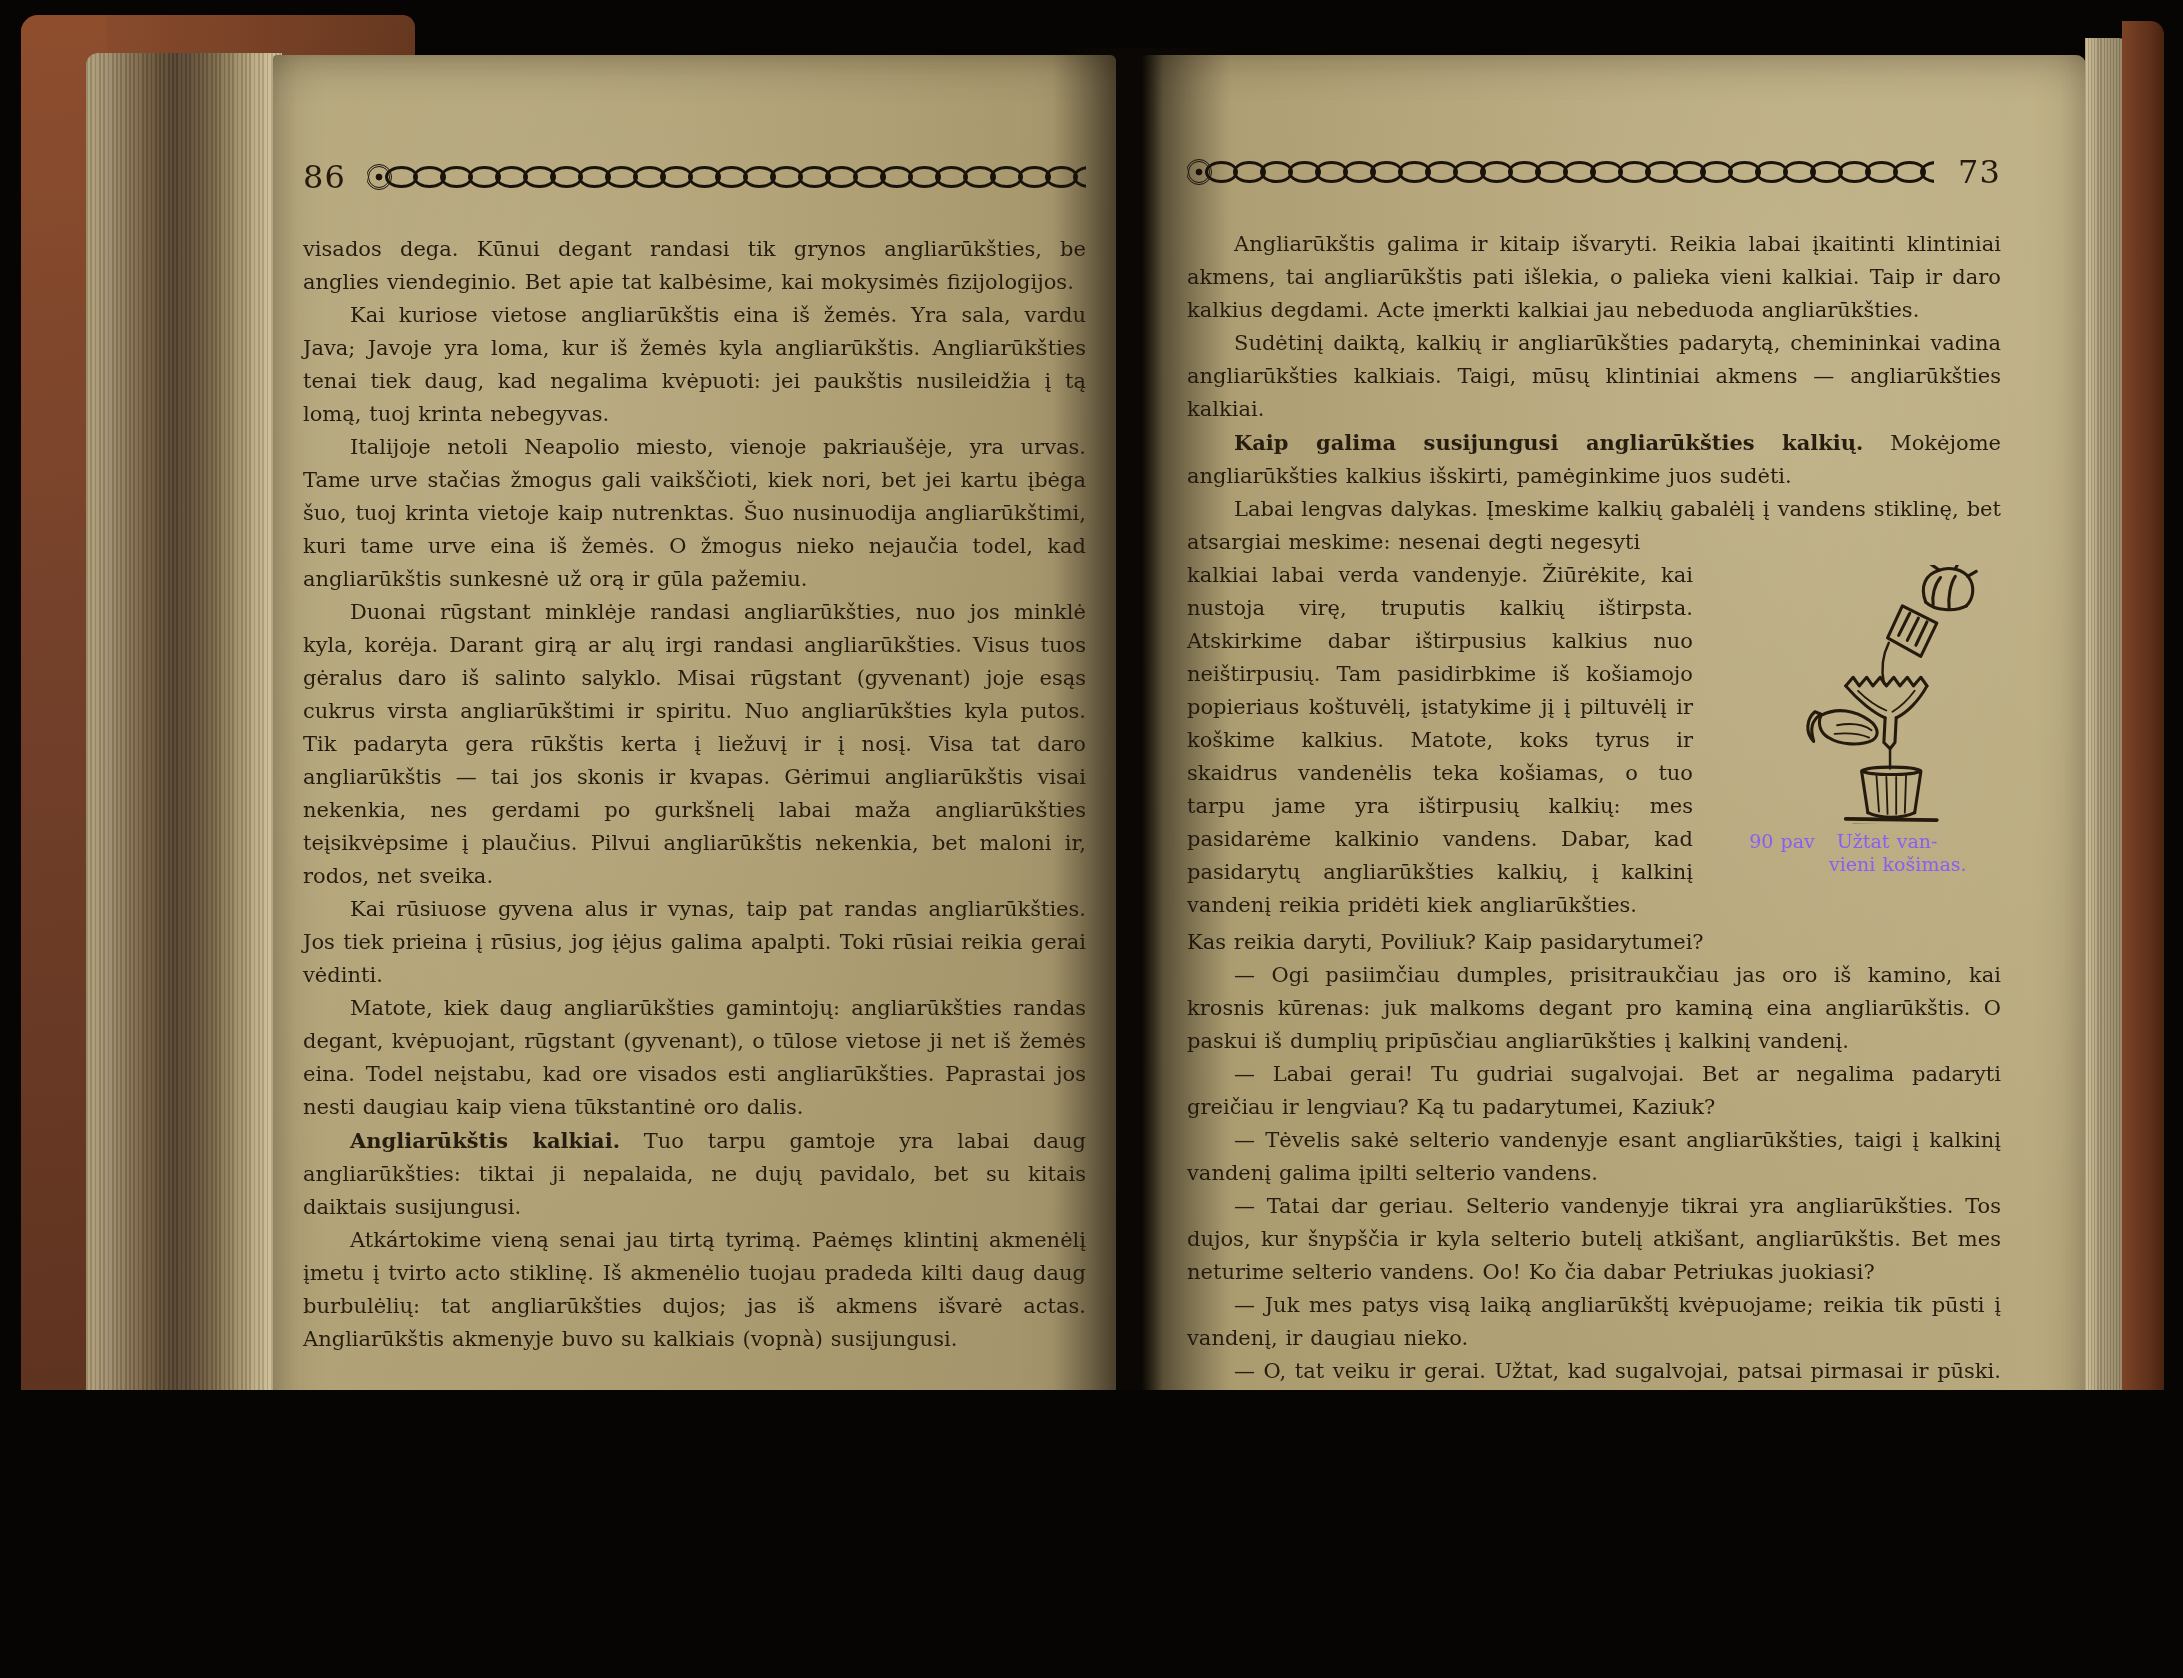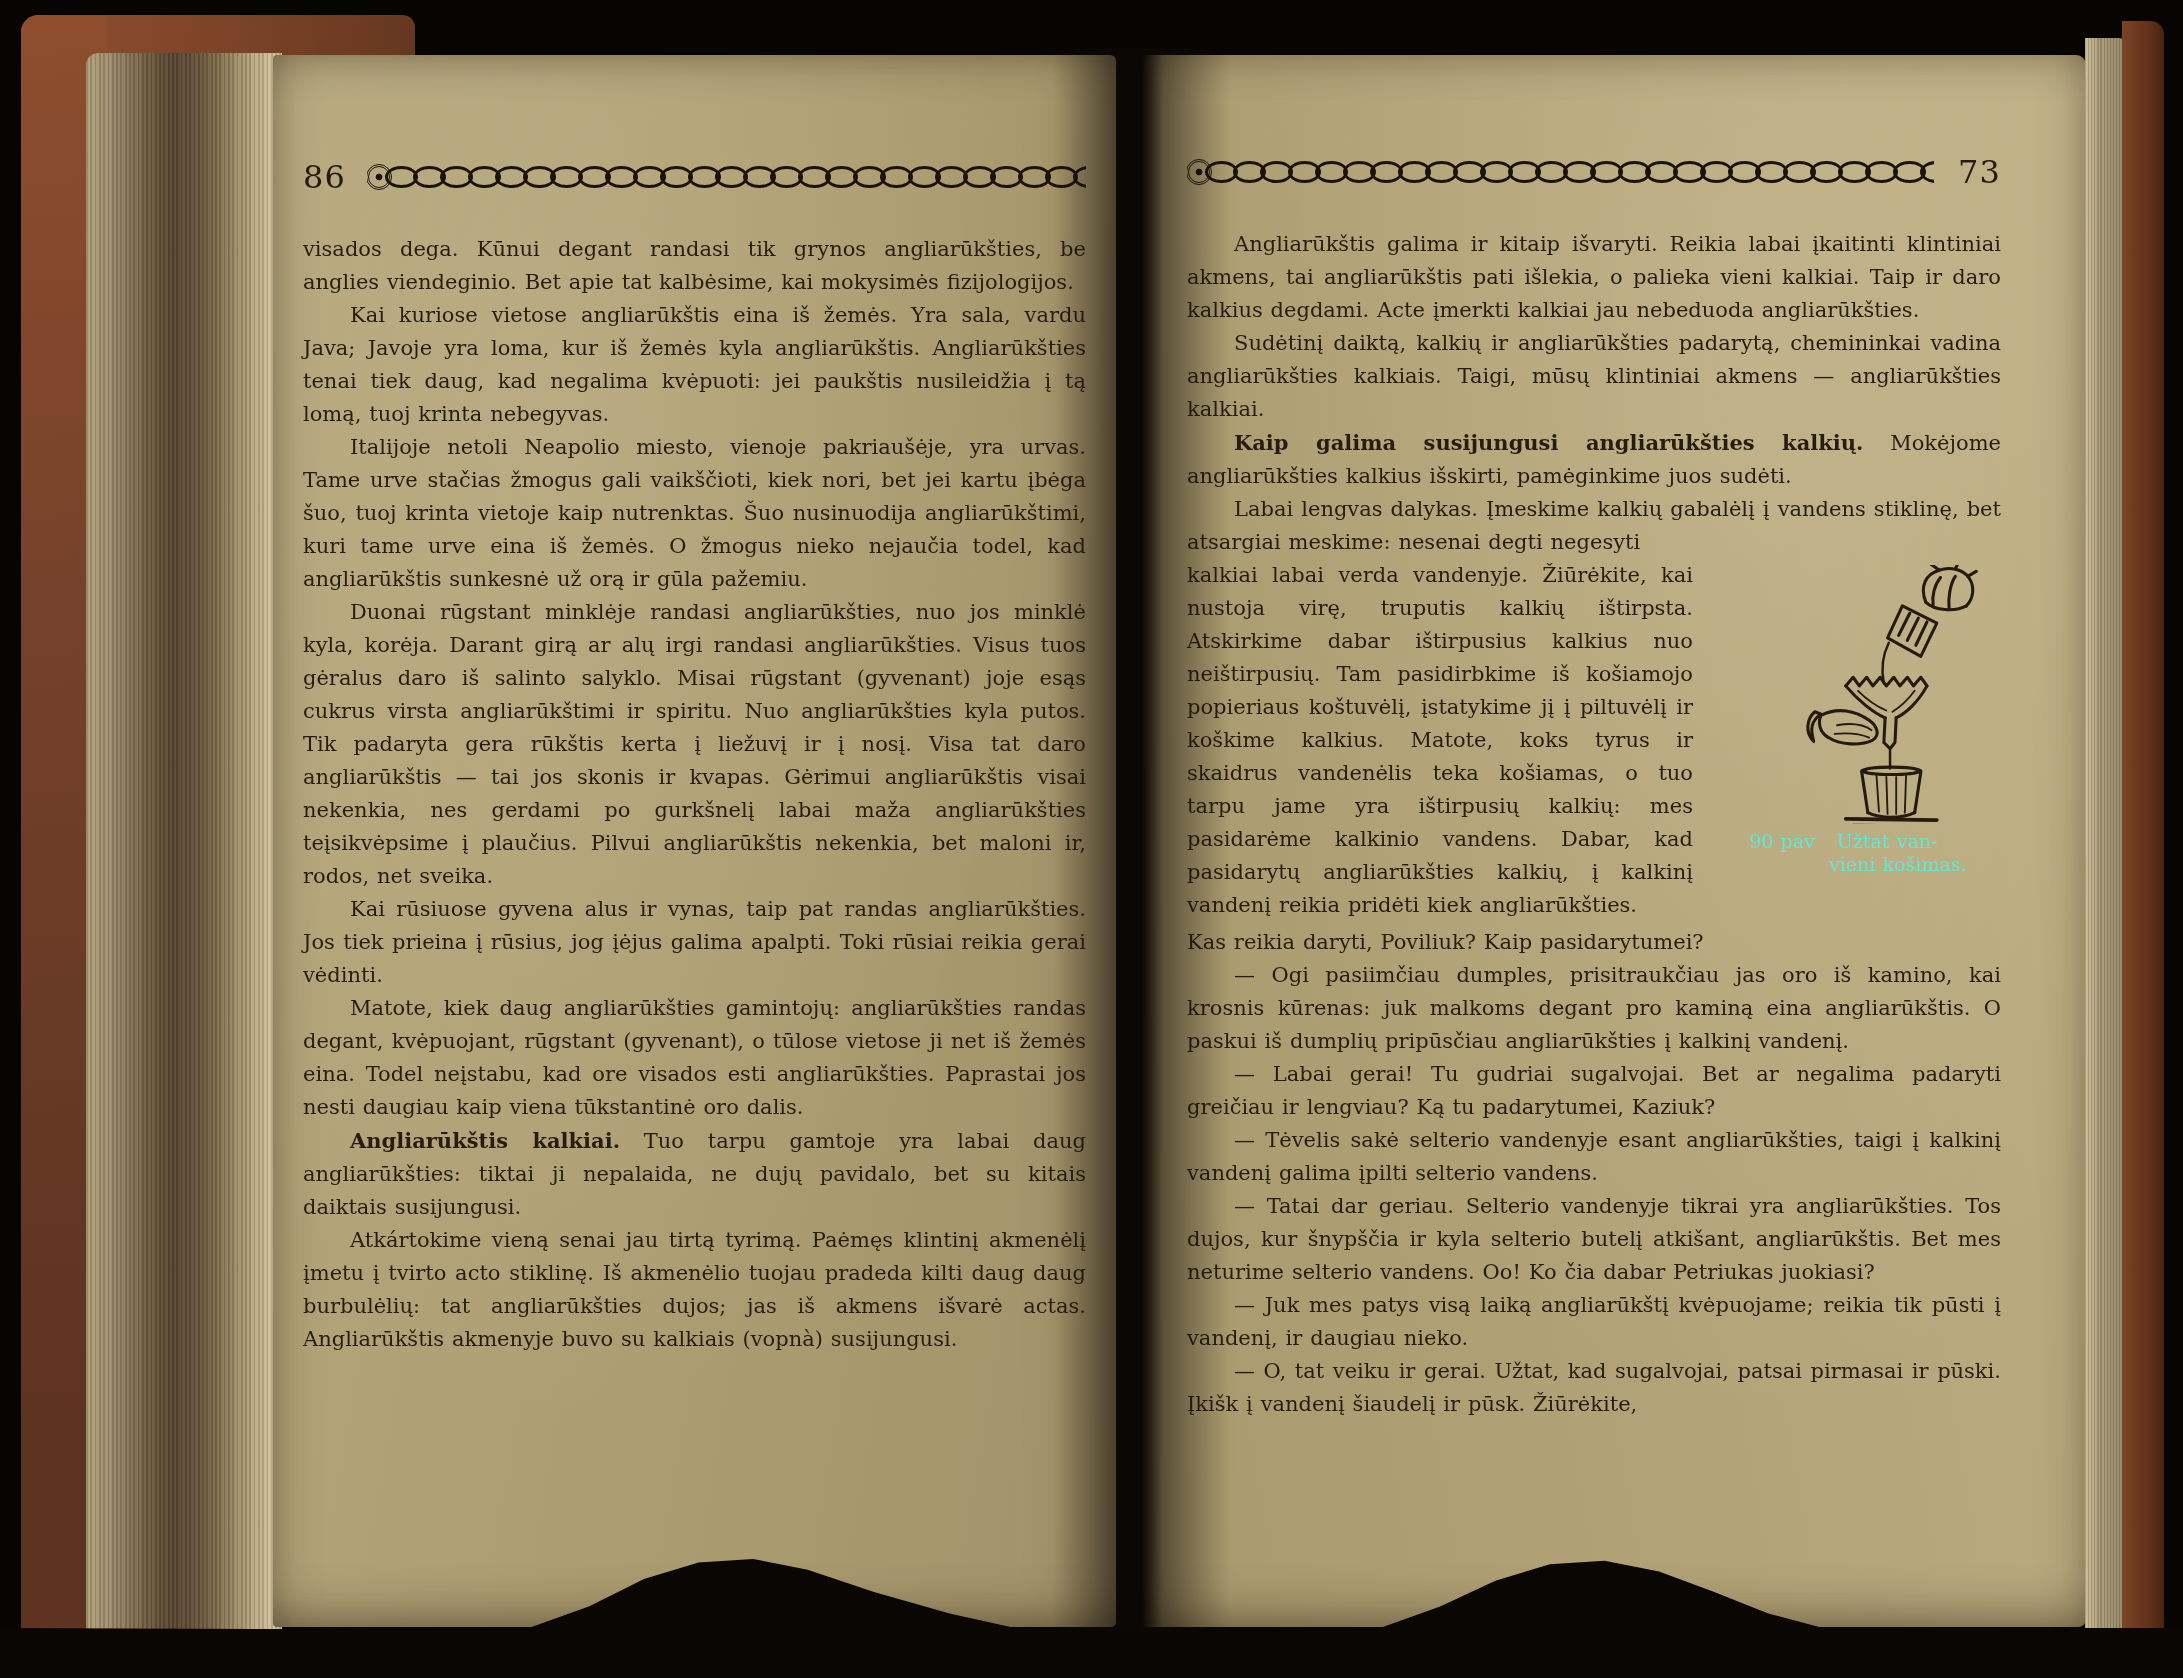--- a/index.html
+++ b/index.html
@@ -1,16 +1,16 @@
 <!DOCTYPE html>
 <html style="font-size:10px"><head>
 <meta charset="utf-8">
 <style>
   html,body{margin:0;padding:0;background:#070503;}
-  .stage{position:relative;width:2183px;height:1678px;overflow:hidden;background:#070503;
+  .stage{position:relative;width:2183px;height:1390px;overflow:hidden;background:#070503;
          font-family:"DejaVu Serif","Liberation Serif",serif;}
   
   .cover-top{position:absolute;left:21px;top:15px;width:394px;height:92px;border-radius:17px 12.3px 0 0;
              background:linear-gradient(100deg,#91502f,#7a4227 55%,#64371f);}
   .cover-left{position:absolute;left:21px;top:16px;width:86px;height:1641px;border-radius:16px 0 0 18.5px;
               background:linear-gradient(175deg,#8e4e2e,#73402a 40%,#5e3320 85%);}
   .stack-left{position:absolute;left:86px;top:53px;width:196px;height:1591px;border-radius:12.3px 0 0 8.6px;
               background:linear-gradient(90deg,#b0a078 0%,#a19071 10%,#887455 22%,#6b573c 33%,#554431 45%,#63503a 55%,#7d6a4b 66%,#9b8a65 76%,#bcab83 86%,#cfc09a 95%,#c4b58d 100%);}
   .stack-left::after{content:"";position:absolute;inset:0;border-radius:inherit;
               background:repeating-linear-gradient(90deg,rgba(20,12,4,.14) 0 1.8px,rgba(255,244,214,.05) 1.8px 4.3px);}
@@ -51,21 +51,21 @@
   .clink{flex:none;width:27px;height:16px;border:3.1px solid #1a130b;border-radius:50%;margin-left:-5.5px;}
   .clink:first-of-type{margin-left:0;}
   .rosette{flex:none;width:20px;height:20px;border:3.1px double #1a130b;border-radius:50%;margin:0 -1.2px;z-index:1;
            background:radial-gradient(circle at 50% 50%,#1a130b 0 3.1px,transparent 3.7px);}
   .text{font-size:21px;line-height:33px;text-align:justify;word-spacing:1.2px;}
   .para{margin:0;text-indent:47px;}
   .noindent{text-indent:0;}
   .lead{font-weight:bold;}
   .wrap{position:relative;min-height:367px;}
   .narrow{width:506px;}
-  .figure{position:absolute;top:6.2px;right:-41px;width:299px;margin:0;color:#5eead4;}
+  .figure{position:absolute;top:6.2px;right:-41px;width:299px;margin:0;color:#8b5cf6;}
   .figure svg{display:block;margin:0 auto;}
   .figcap{font-size:19px;line-height:23px;margin-top:6.2px;}
   .cap1{display:flex;gap:22px;padding-left:6.2px;}
   .cap2{padding-left:86px;}
 </style>
 </head>
 <body>
 
 <div class="stage">
   <div class="cover-top"></div>

